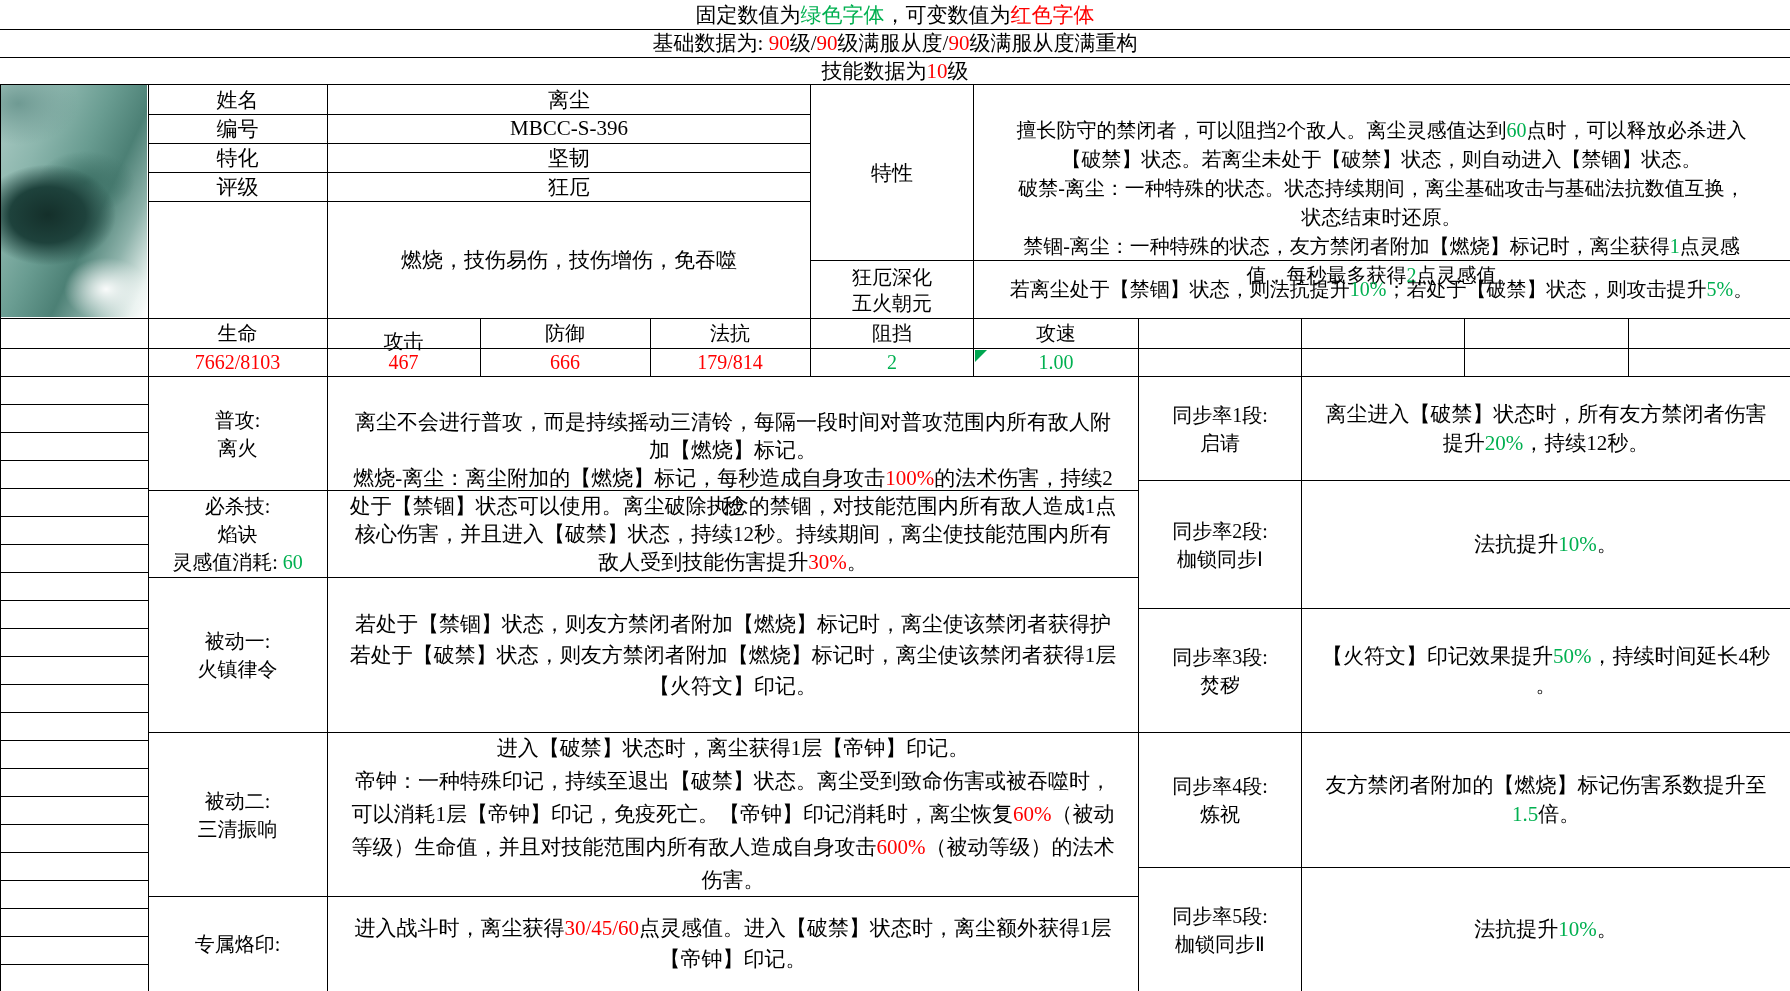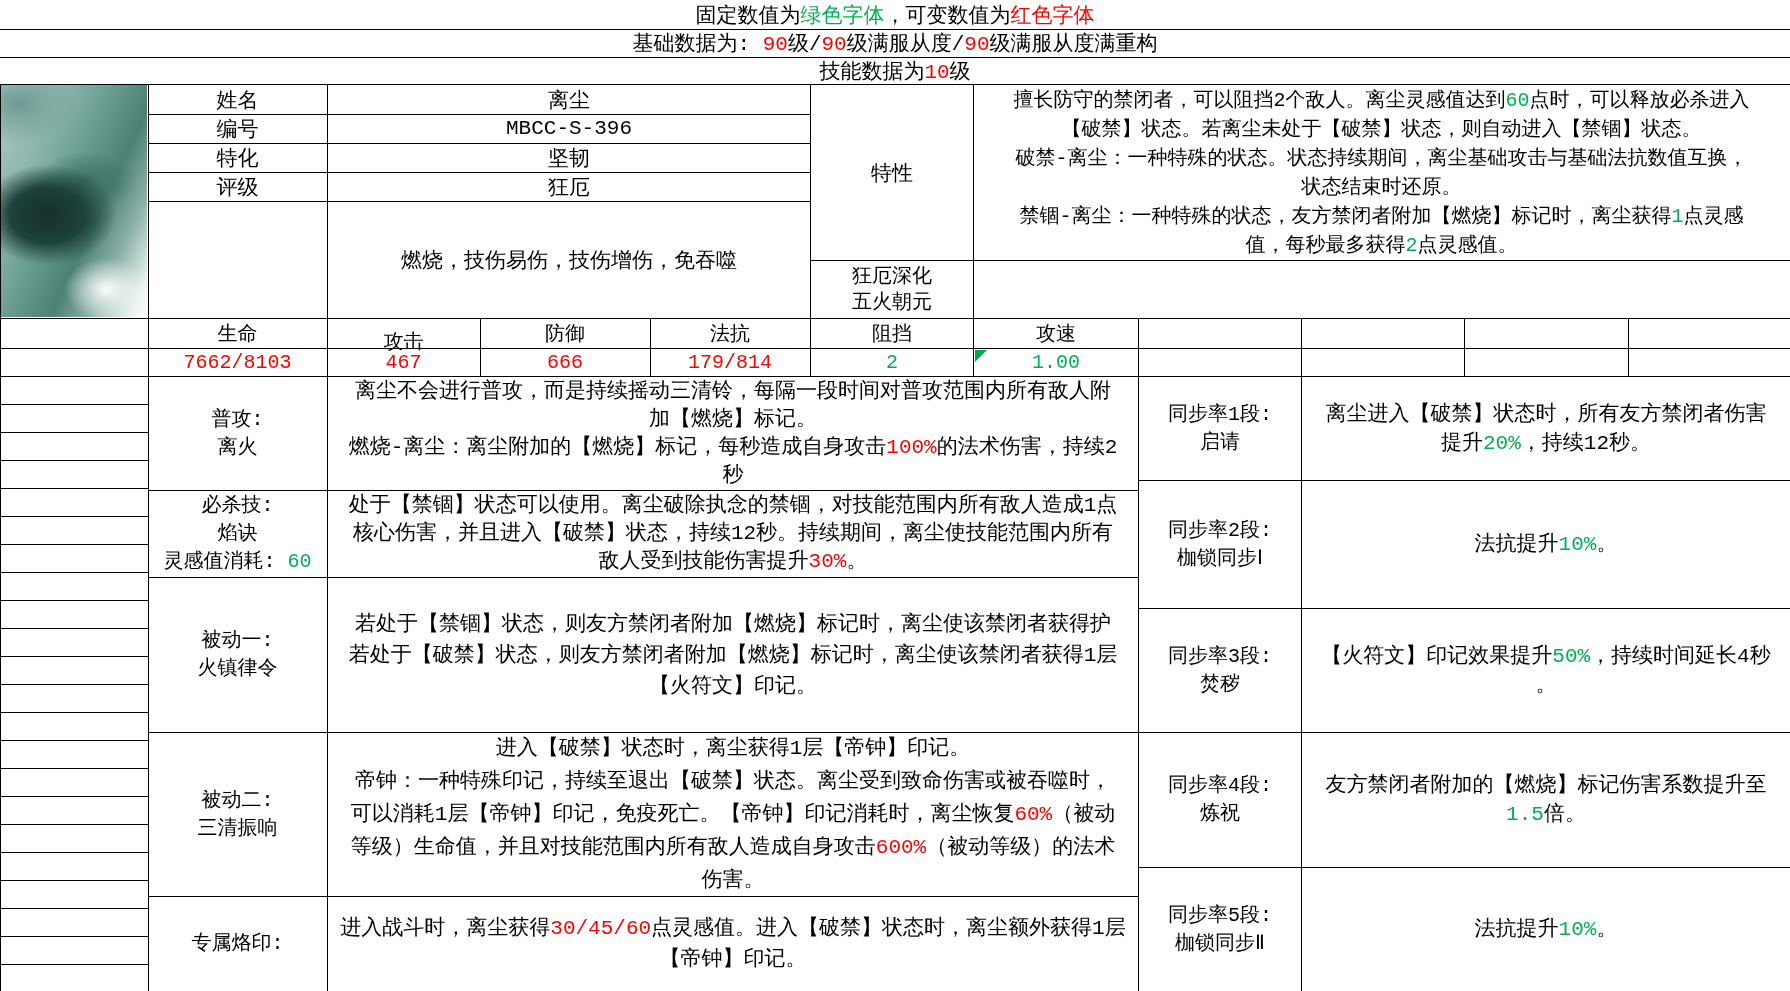--- a/index.html
+++ b/index.html
@@ -1,23 +1,23 @@
 <!DOCTYPE html>
 <html><head>
 <meta charset="utf-8">
 <style>
   html,body{margin:0;padding:0;background:#fff;}
   .page{position:relative;width:1790px;height:991px;background:#ffffff;overflow:hidden;
-        font-family:Liberation Mono, monospace;color:#000;}
+        font-family:Liberation Serif, serif;color:#000;}
   .hl,.vl{position:absolute;background:#000;}
   .hl{height:1px;}
   .vl{width:1px;}
   .cell{position:absolute;display:flex;flex-direction:column;justify-content:center;
         align-items:center;text-align:center;overflow:hidden;}
-  .cell.ovf{overflow:visible;}
+  .cell.ovf{overflow:visible;margin-top:30px;}
   .ln{white-space:nowrap;}
   .c-k{color:#000;}
   .c-g{color:#00B050;}
   .c-r{color:#FF0000;}
   .fz21{font-size:21px;}
   .fz20{font-size:20px;}
   .fz19{font-size:21px;}
   .lh26 .ln{line-height:26px;}
   .lh28 .ln{line-height:28px;}
   .lh29 .ln{line-height:29px;}
@@ -87,20 +87,23 @@
     <div class="ln"><span class="c-k">破禁-离尘：一种特殊的状态。状态持续期间，离尘基础攻击与基础法抗数值互换，</span></div>
     <div class="ln"><span class="c-k">状态结束时还原。</span></div>
     <div class="ln"><span class="c-k">禁锢-离尘：一种特殊的状态，友方禁闭者附加【燃烧】标记时，离尘获得</span><span class="c-g">1</span><span class="c-k">点灵感</span></div>
     <div class="ln"><span class="c-k">值，每秒最多获得</span><span class="c-g">2</span><span class="c-k">点灵感值。</span></div>
   </div>
 
   <div class="cell fz20 lh26" style="left:811px;top:261px;width:162px;height:57px">
     <div class="ln">狂厄深化</div>
     <div class="ln">五火朝元</div>
   </div>
+  <div class="cell fz20" style="left:974px;top:261px;width:815px;height:57px">
+    <div class="ln"><span class="c-k">若离尘处于【禁锢】状态，则法抗提升</span><span class="c-g">10%</span><span class="c-k">；若处于【破禁】状态，则攻击提升</span><span class="c-g">5%</span><span class="c-k">。</span></div>
+  </div>
 
   <div class="cell fz20" style="left:149px;top:319px;width:177px;height:29px">
       <div class="ln">生命</div>
     </div>
   <div class="cell fz20" style="left:328px;top:327px;width:151px;height:29px">
       <div class="ln">攻击</div>
     </div>
   <div class="cell fz20" style="left:481px;top:319px;width:168px;height:29px">
       <div class="ln">防御</div>
     </div>

